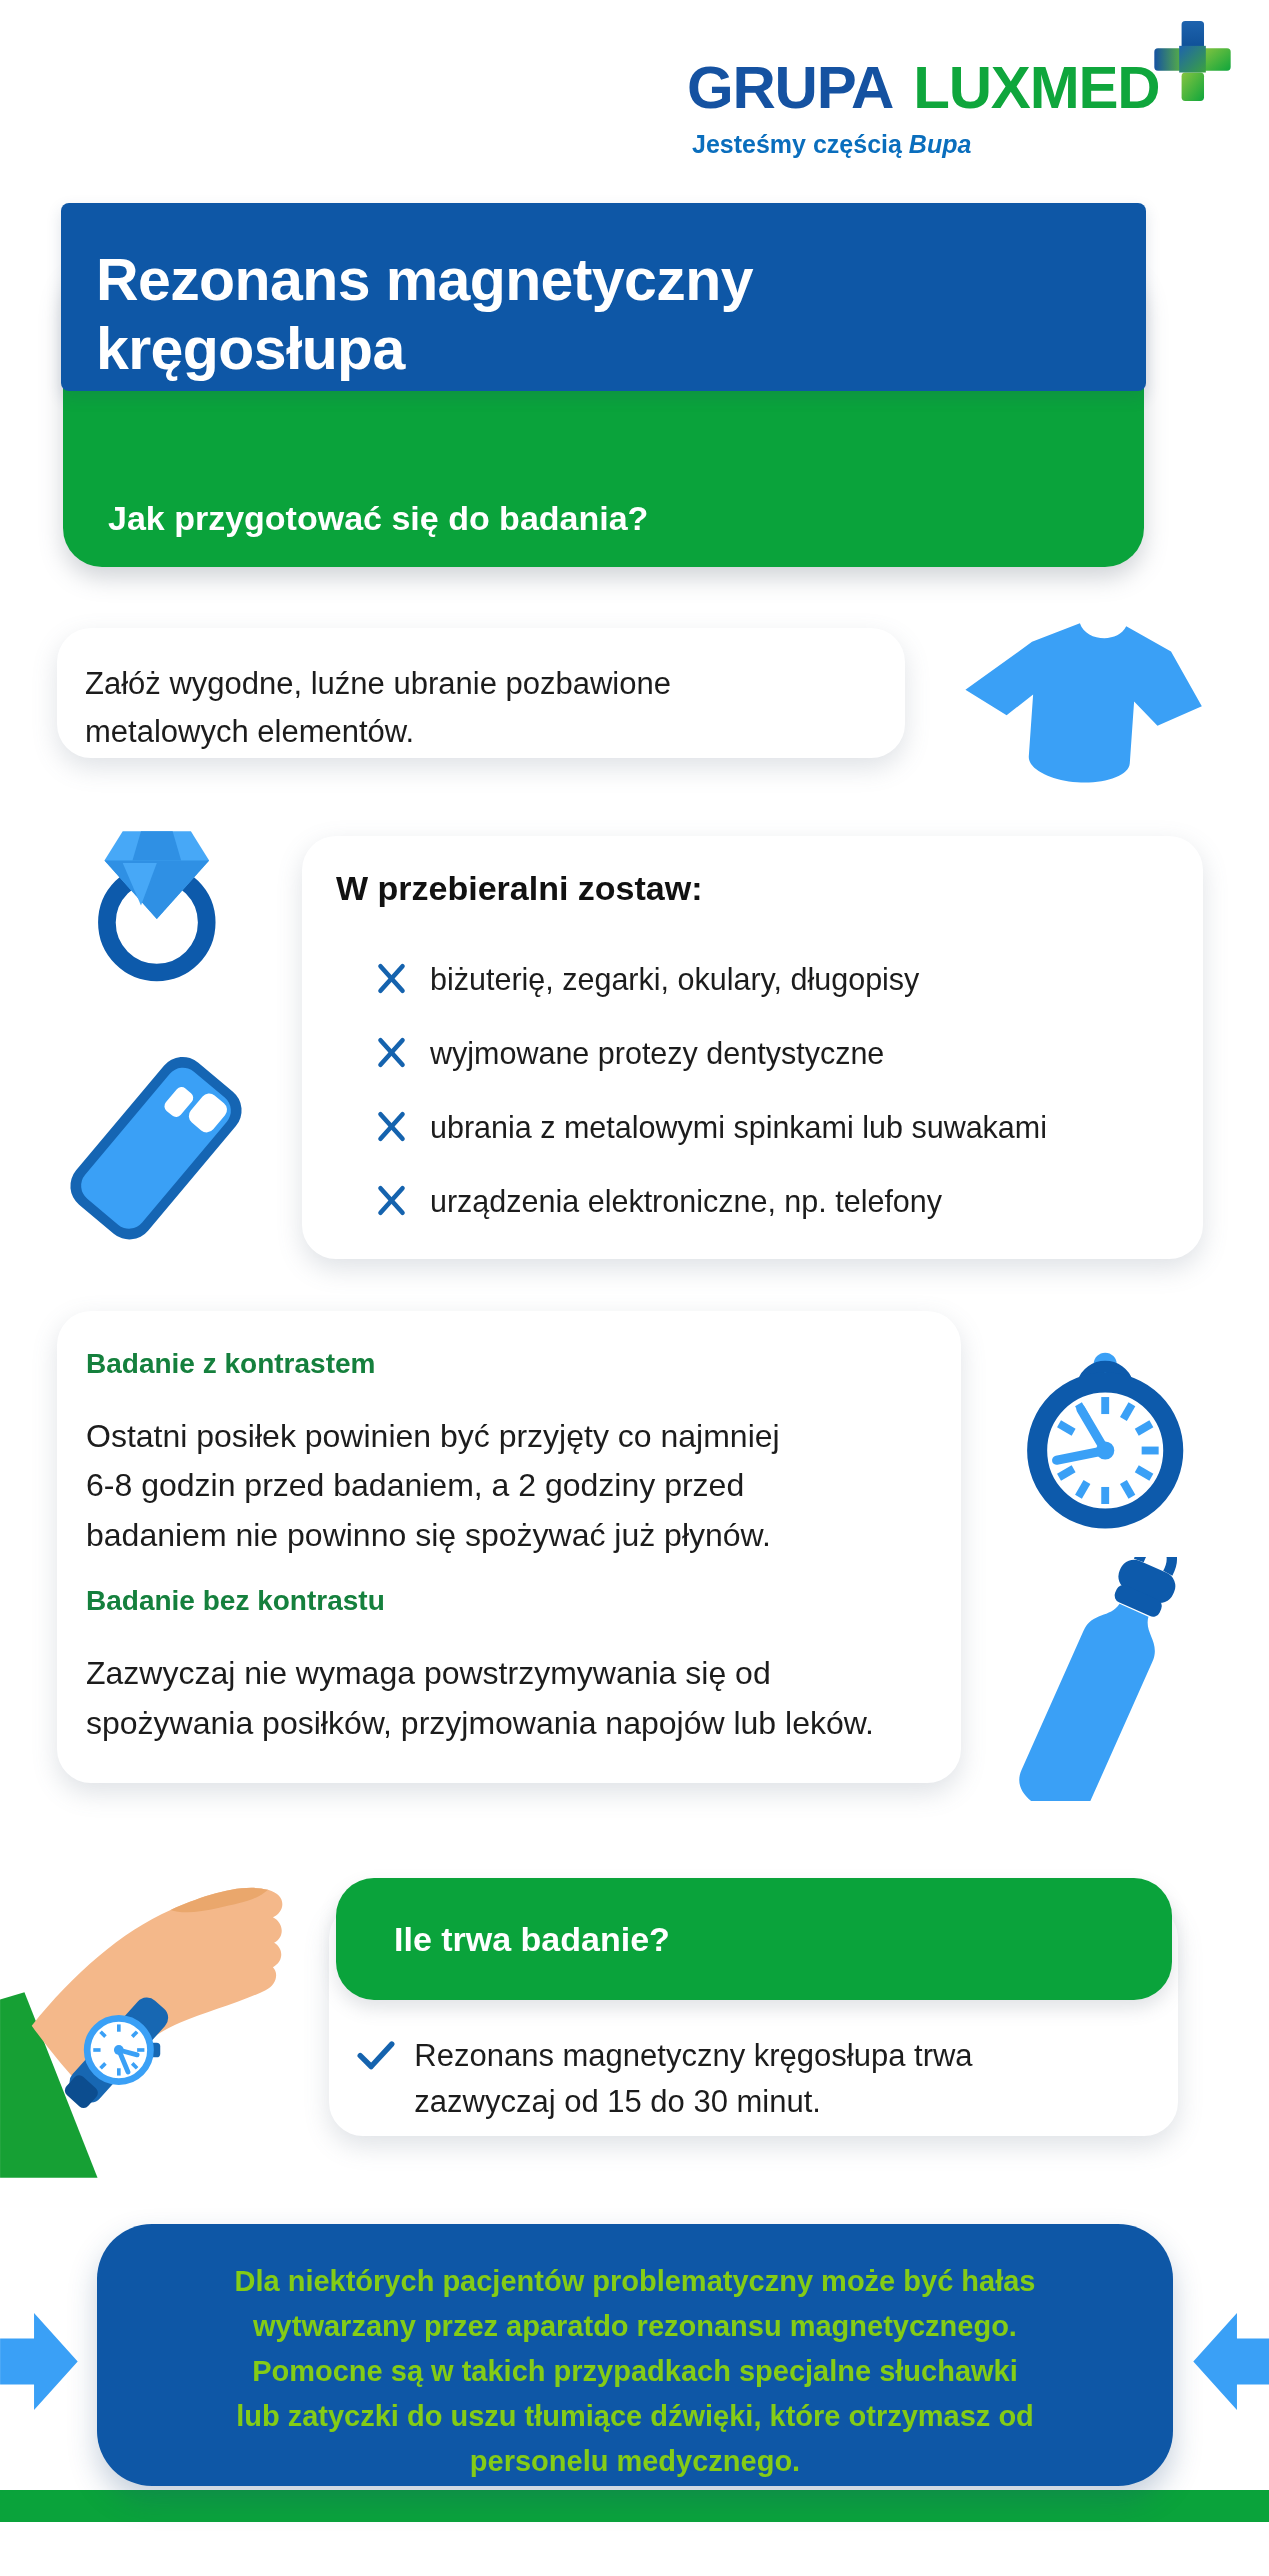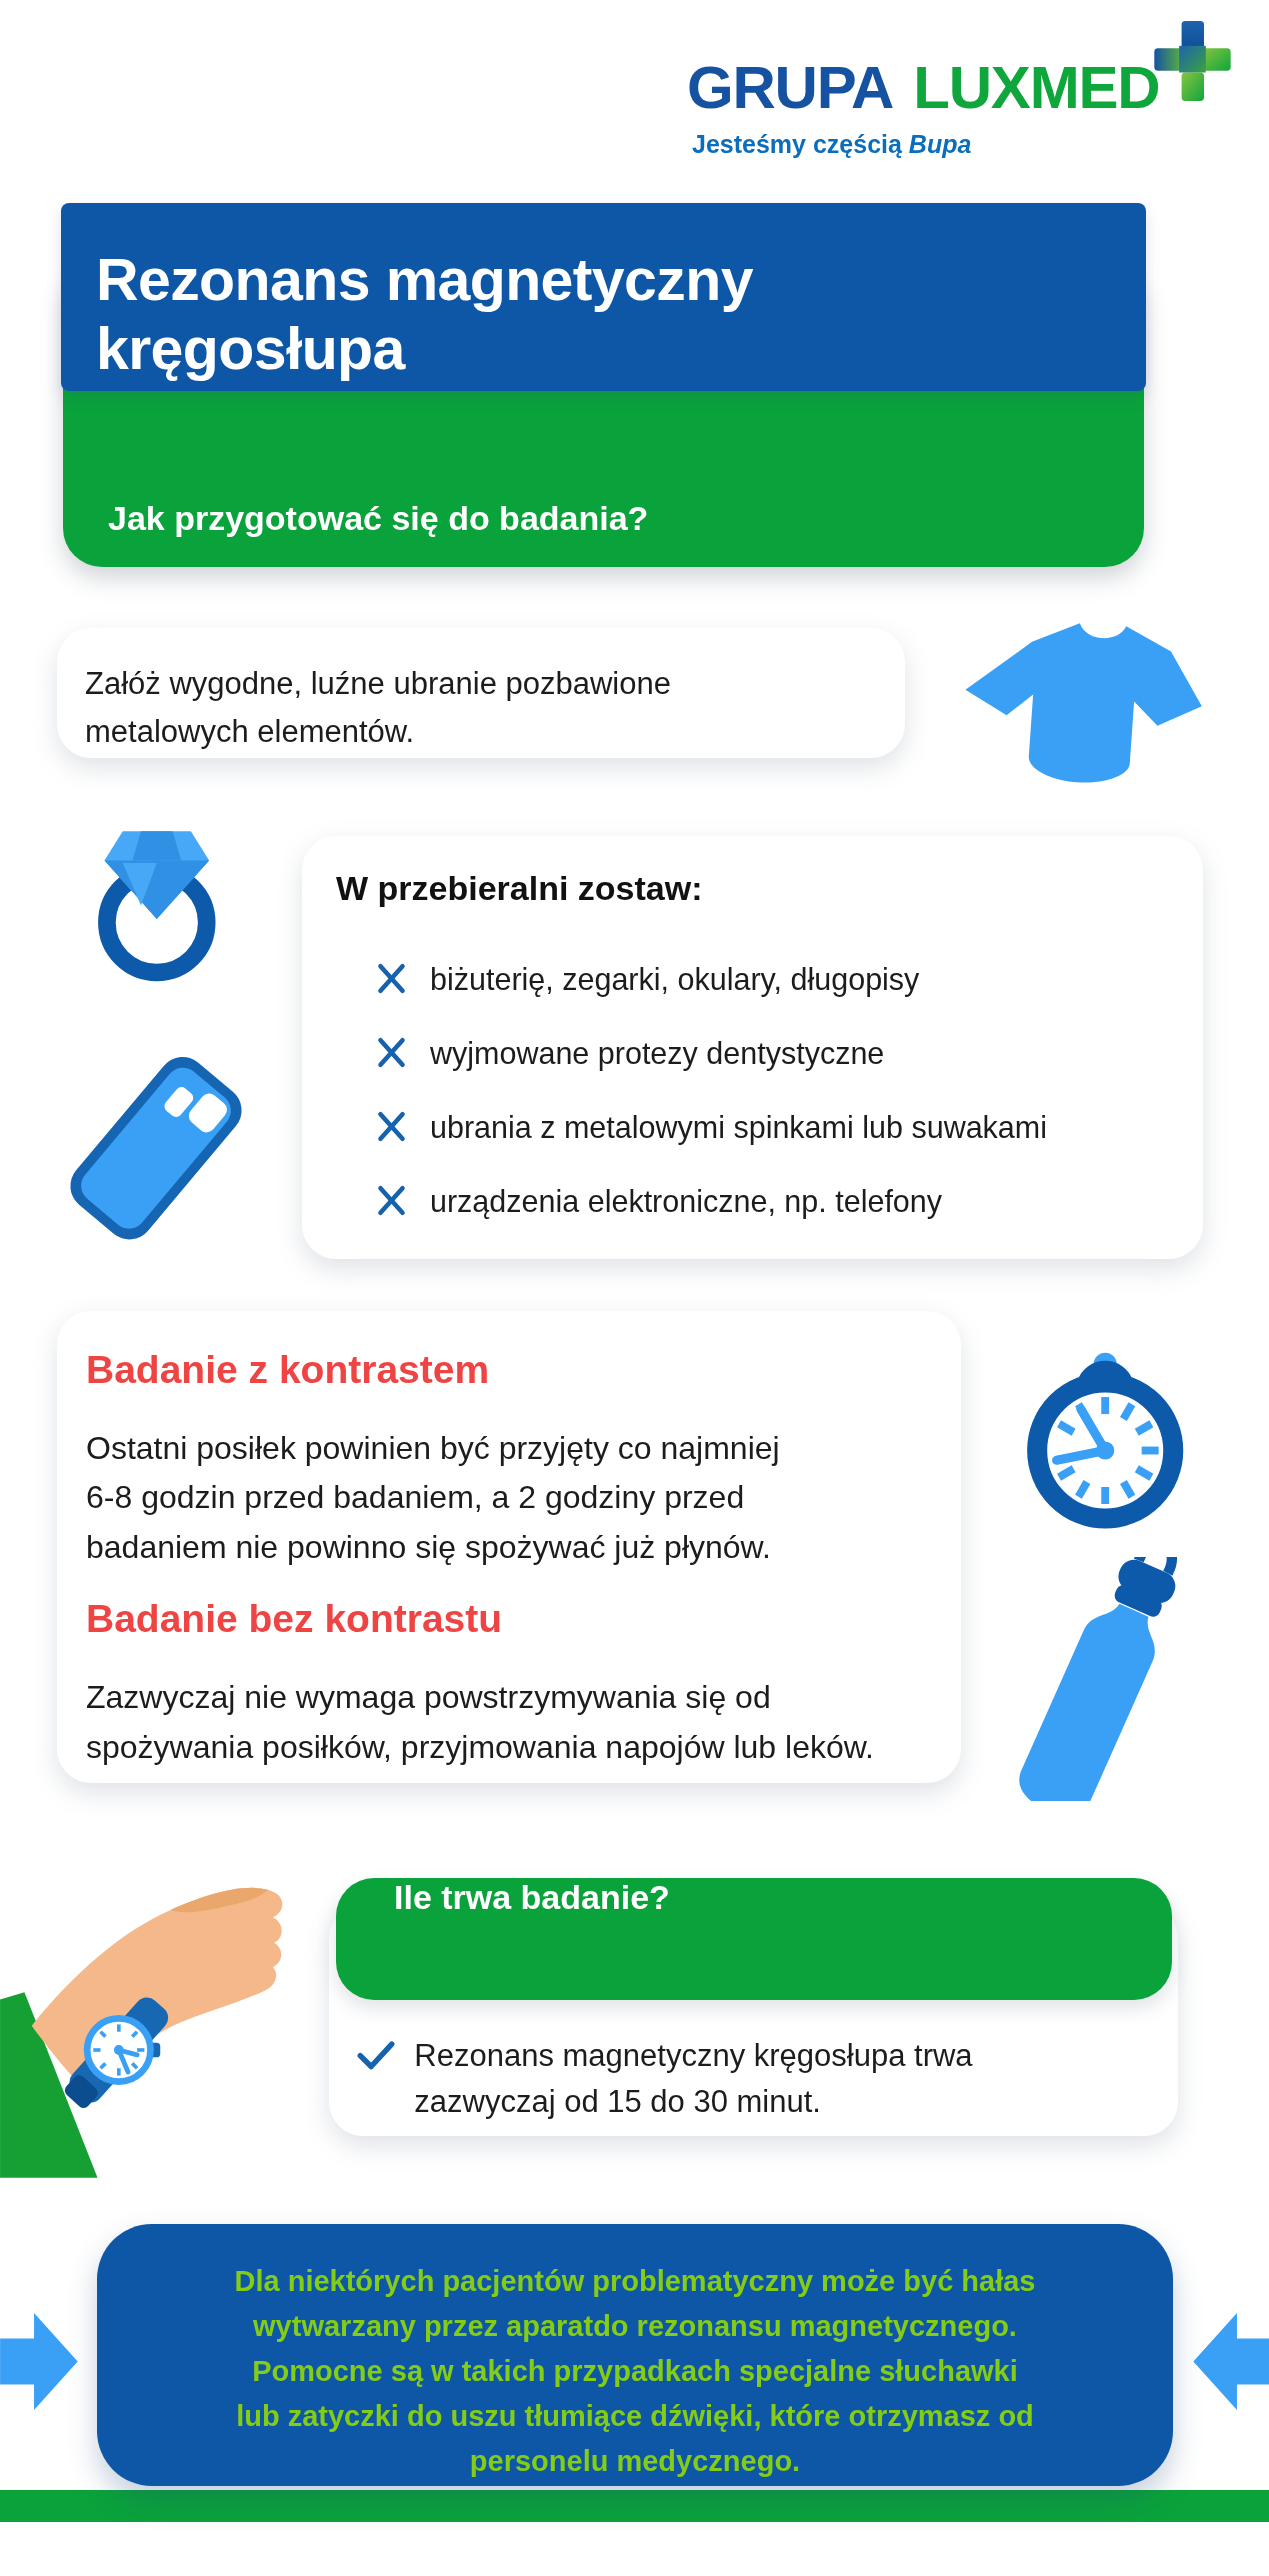--- a/index.html
+++ b/index.html
@@ -29,24 +29,24 @@
   .clothing-card{left:57px;top:628px;width:848px;height:130px;padding:32px 24.4px 0 28px}
 
   .leave-card{left:302px;top:836px;width:901px;height:423px;padding:33px 24.4px 0 34px}
   .leave-card h3{font-size:34px;font-weight:800;color:#111;margin-bottom:54px}
   .leave-list{list-style:none;padding-left:39px}
   .leave-list li{display:flex;margin-bottom:39px}
   .leave-list svg{flex:0 0 auto;margin-right:22px}
   .leave-list span{font-size:30.5px;color:#1c1c1c}
 
   .contrast-card{left:57px;top:1311px;width:904px;height:472px;padding:37px 30.5px 0 29px}
-  .contrast-card h3{font-size:39px;font-weight:800;color:#ef4444;margin-bottom:32px}
+  .contrast-card h3{font-size:28px;font-weight:800;color:#15803d;margin-bottom:32px}
   .contrast-card p{font-size:32px;line-height:1.54;color:#1c1c1c;white-space:pre-line;margin-bottom:25.6px}
 
-  .duration-banner{left:336px;top:1878px;width:836px;height:122px;background:#0AA33B;border-radius:38px;z-index:6;display:flex;align-items:flex-start;padding-left:58px;box-shadow:0 8.5px 18.3px rgba(90,100,115,.18)}
+  .duration-banner{left:336px;top:1878px;width:836px;height:122px;background:#0AA33B;border-radius:38px;z-index:6;display:flex;align-items:center;padding-left:58px;box-shadow:0 8.5px 18.3px rgba(90,100,115,.18)}
   .duration-banner h3{color:#fff;font-size:34px;font-weight:800}
   .duration-card{left:329px;top:1904px;width:849px;height:232px;z-index:5;padding:129px 24.4px 0 27px;display:flex;align-items:flex-start}
   .duration-card .check{margin:6.1px 18.3px 0 0;flex:0 0 auto}
   .duration-card .body-text{line-height:1.47}
 
   .noise-banner{left:97px;top:2224px;width:1076px;height:262px;background:#0E57A6;border-radius:55px;z-index:2;display:flex;flex-direction:column;align-items:center;padding-top:35px;box-shadow:0 14.6px 29px rgba(30,70,120,.25)}
   .noise-banner p{color:#84cc16;font-size:29px;font-weight:700;line-height:1.55;text-align:center;white-space:pre-line}
 
   
   .tshirt{left:960px;top:606px;z-index:2}

